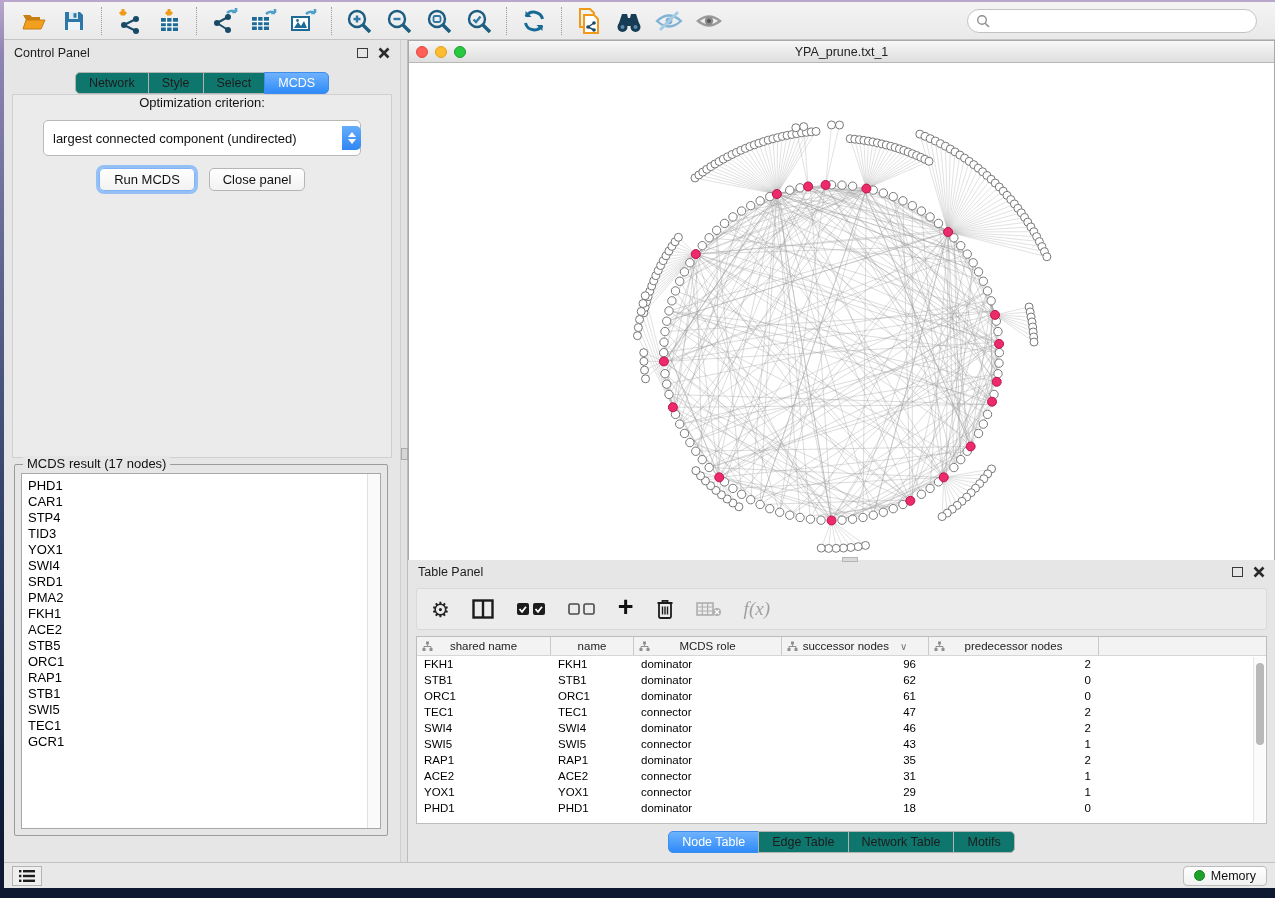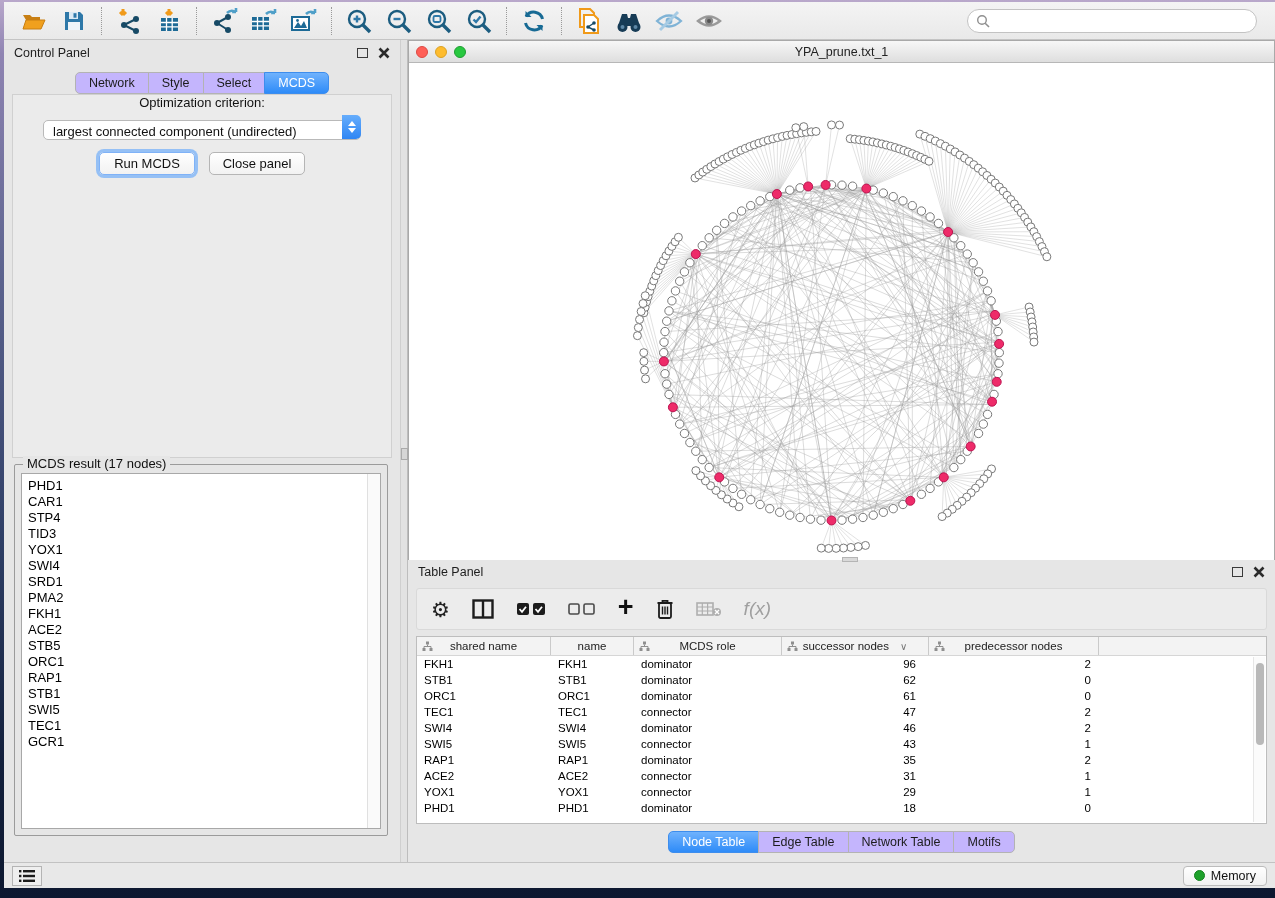--- a/index.html
+++ b/index.html
@@ -30,35 +30,35 @@
   .content { flex:1; display:flex; min-height:0; }
   
   .control-panel { width:396px; flex:0 0 396px; background:#e6e6e6; position:relative; }
   .panel-head { height:26px; display:flex; align-items:center; padding:0 10px; }
   .panel-title { font-size:12.5px; color:#1d1d1d; }
   .panel-head .winbtns { margin-left:auto; display:flex; gap:10px; align-items:center; }
   .float-btn { width:11px; height:10px; border:1.5px solid #3a3a3a; background:transparent; }
   .close-x { width:12px; height:12px; }
   .seg { display:inline-flex; }
   .segitem {
-    border:1px solid #b3b3b3; background:#c4b5fd; color:#1c1c1c;
+    border:1px solid #b3b3b3; background:#0f766e; color:#1c1c1c;
     font-size:12.5px; padding:3px 13px; margin-left:-1px; cursor:default; white-space:nowrap;
   }
   .segitem:first-child { border-radius:5px 0 0 5px; margin-left:0; }
   .segitem:last-child { border-radius:0 5px 5px 0; }
   .segitem.sel { background:linear-gradient(#6fb2fd,#2e8bf8); border-color:#3d8ded; color:#fff; }
   .cp-tabs-row { display:flex; justify-content:center; margin-top:6px; position:relative; z-index:2; }
   .cp-inner {
     position:absolute; left:8px; right:8px; top:54px; height:364px;
     background:#ebebeb; border:1px solid #d0d0d0;
   }
   .opt-label { text-align:center; font-size:13px; color:#111; }
   .dropdown {
-    margin:10px auto 0; width:318px; height:20px; background:#fff; border:1px solid #b9b9b9;
-    border-radius:5px; display:flex; align-items:flex-end; position:relative;
+    margin:10px auto 0; width:318px; height:36px; background:#fff; border:1px solid #b9b9b9;
+    border-radius:5px; display:flex; align-items:center; position:relative;
   }
   .dropdown .dd-text { flex:1; font-size:13px; color:#111; padding-left:9px; white-space:nowrap; overflow:hidden; }
   .dd-stepper {
     width:19px; height:24px; margin-right:-1px; border-radius:0 5px 5px 0;
     background:linear-gradient(#66adfc,#2f86f4); display:flex; flex-direction:column; align-items:center; justify-content:center; gap:2px;
   }
   .dd-up { width:0;height:0;border-left:4px solid transparent;border-right:4px solid transparent;border-bottom:5px solid #fff; }
   .dd-dn { width:0;height:0;border-left:4px solid transparent;border-right:4px solid transparent;border-top:5px solid #fff; }
   .btn-row { display:flex; justify-content:center; gap:14px; margin-top:12px; }
   .mac-btn {
@@ -103,21 +103,21 @@
   
   .table-panel { flex:1; background:#e6e6e6; position:relative; min-height:0; }
   .tp-head { height:24px; display:flex; align-items:center; padding:0 10px;gap:36px; }
   .tp-toolbar {
     margin:4px 8px 0 8px; height:42px; background:#ececec; border:1px solid #d9d9d9; border-radius:3px;
     display:flex; align-items:center; gap:22px; padding:0 14px;
   }
   .tp-icon { display:flex; align-items:center; justify-content:center; height:30px; }
   .gear-glyph { font-size:21px; color:#222; line-height:1; }
   .plus-glyph { font-size:27px; font-weight:700; color:#111; line-height:1; margin-top:-3px; }
-  .fx-glyph { font-family:Liberation Sans, sans-serif; font-style:italic; font-size:19px; color:#9f9f9f; }
+  .fx-glyph { font-family:Liberation Serif, serif; font-style:italic; font-size:19px; color:#9f9f9f; }
   .node-table-wrap {
     position:absolute; left:8px; right:8px; top:76px; height:188px;
     background:#fff; border:1px solid #bdbdbd; overflow:hidden;
   }
   .nt-header { display:flex; height:19px; background:#f3f3f3; border-bottom:1px solid #d6d6d6; }
   .nt-th {
     display:flex; align-items:center; justify-content:center; gap:5px; position:relative;
     font-size:11.5px; color:#222; border-right:1px solid #cacaca; background:#f3f3f3;
   }
   .nt-th .tree { position:absolute; left:5px; top:4px; }

